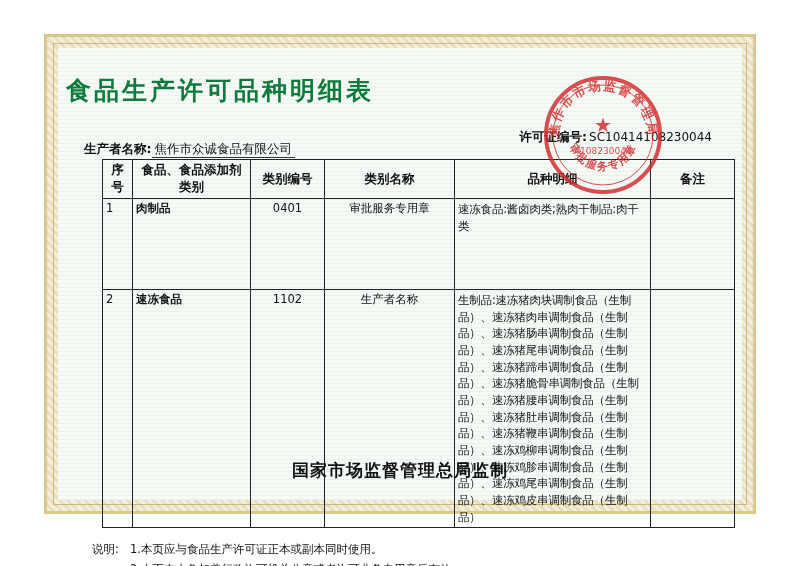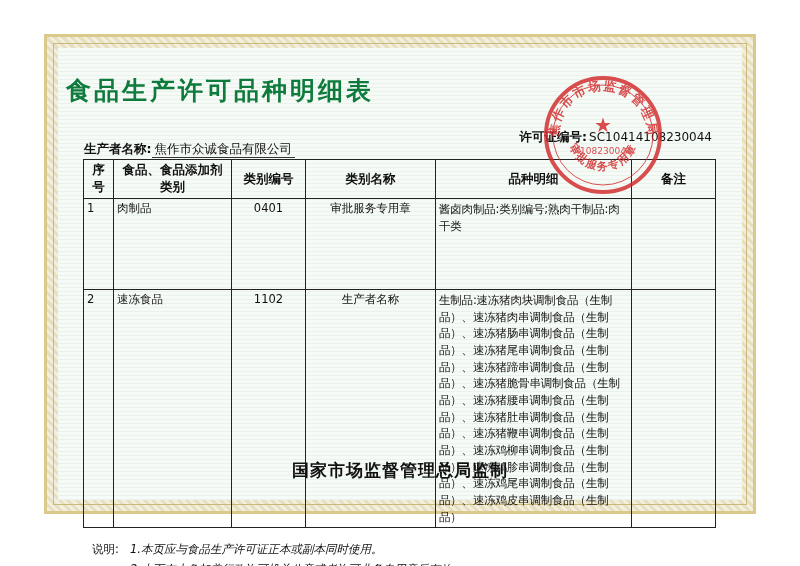--- a/index.html
+++ b/index.html
@@ -114,21 +114,21 @@
   }
   .hdr-value-plain {
     font-size: 12px;
     color: #111;
     padding: 0 2px;
     text-align: right;
   }
 
   
   table.main {
-    margin: 8px 26px 0 25px;
+    margin: 8px 26px 0 44px;
     width: 632px;
     border-collapse: collapse;
     table-layout: fixed;
   }
   table.main th,
   table.main td {
     border: 1px solid #222;
     font-size: 11.5px;
     color: #111;
     vertical-align: top;
@@ -143,42 +143,42 @@
     background: transparent;
   }
   .c-seq   { width: 30px; }
   .c-cat   { width: 118px; }
   .c-code  { width: 74px; }
   .c-name  { width: 130px; }
   .c-detail{ width: 196px; }
   .c-note  { width: 84px; }
 
   td.seq    { text-align: left;   font-size: 10px; padding-left: 2px; }
-  td.cat    { text-align: left;   padding-left: 10px; font-size: 11.5px; }
+  td.cat    { text-align: left;   padding-left: 10px; font-size: 11.5px; font-weight: bold; }
   td.code   { text-align: center; font-size: 11.5px; }
   td.name   { text-align: center; font-size: 11.5px; }
   td.detail { text-align: left;   font-size: 10.5px; line-height: 1.45; letter-spacing: -0.2px; }
   td.note   { text-align: center; }
 
   tr.row1 td { height: 86px; }
   tr.row2 td { height: 150px; }
 
   
   .notes {
     margin: 12px 30px 0 34px;
     font-size: 11.5px;
     color: #111;
     line-height: 1.7;
   }
   .notes .n-label {
     float: left;
     width: 38px;
   }
   .notes .n-body { overflow: hidden; }
-  .notes .n-line { white-space: nowrap; font-style: italic; }
+  .notes .n-line { white-space: nowrap; }
 
   
   .footer {
     position: absolute;
     left: 0;
     right: 0;
     bottom: 18px;
     text-align: center;
     font-size: 17px;
     font-weight: bold;
@@ -239,21 +239,21 @@
           <th>品种明细</th>
           <th>备注</th>
         </tr>
       </thead>
       <tbody>
         <tr class="row1">
           <td class="seq">1</td>
           <td class="cat">肉制品</td>
           <td class="code">0401</td>
           <td class="name">审批服务专用章</td>
-          <td class="detail">酱卤肉制品:类别编号;熟肉干制品:肉干类</td>
+          <td class="detail">速冻食品:酱卤肉类;熟肉干制品:肉干类</td>
           <td class="note"></td>
         </tr>
         <tr class="row2">
           <td class="seq">2</td>
           <td class="cat">速冻食品</td>
           <td class="code">1102</td>
           <td class="name">生产者名称</td>
           <td class="detail">生制品:速冻猪肉块调制食品（生制品）、速冻猪肉串调制食品（生制品）、速冻猪肠串调制食品（生制品）、速冻猪尾串调制食品（生制品）、速冻猪蹄串调制食品（生制品）、速冻猪脆骨串调制食品（生制品）、速冻猪腰串调制食品（生制品）、速冻猪肚串调制食品（生制品）、速冻猪鞭串调制食品（生制品）、速冻鸡柳串调制食品（生制品）、速冻鸡胗串调制食品（生制品）、速冻鸡尾串调制食品（生制品）、速冻鸡皮串调制食品（生制品）</td>
           <td class="note"></td>
         </tr>

